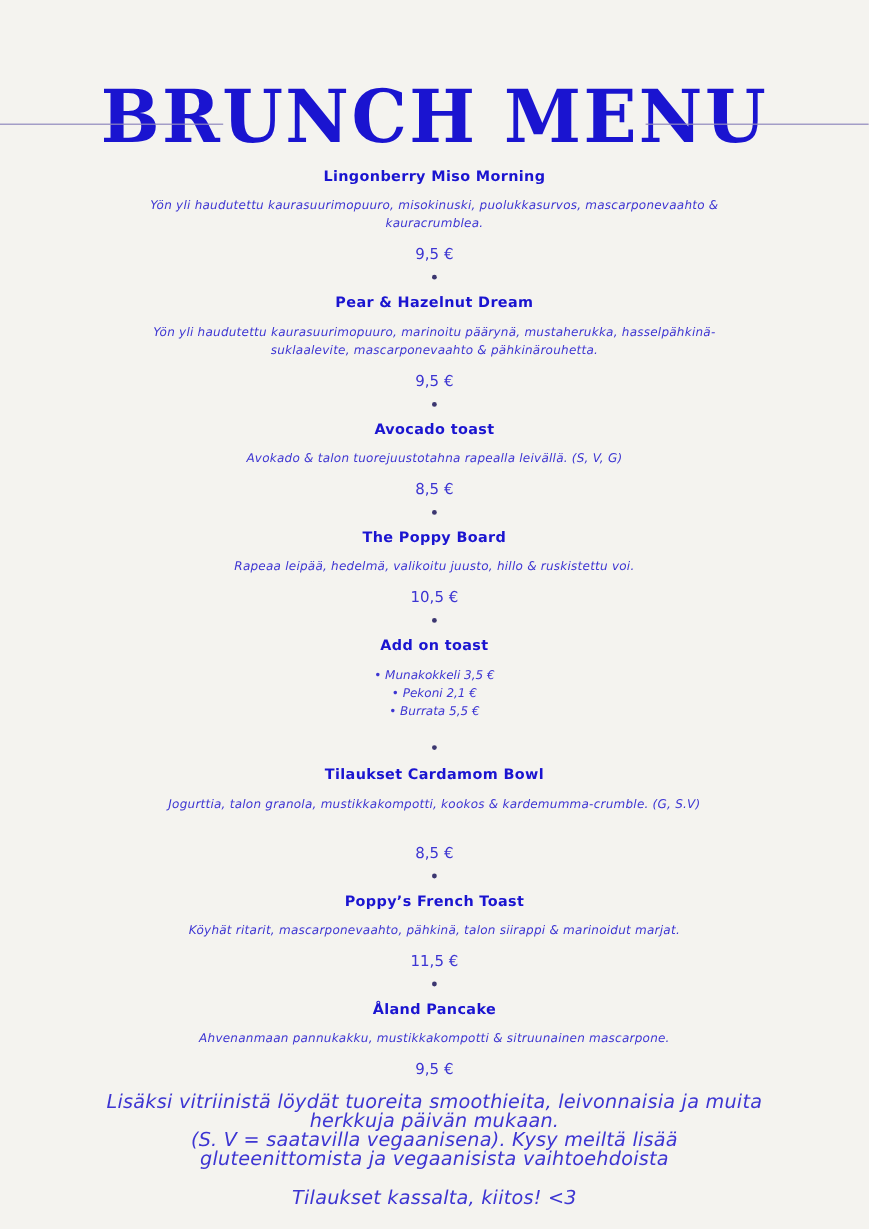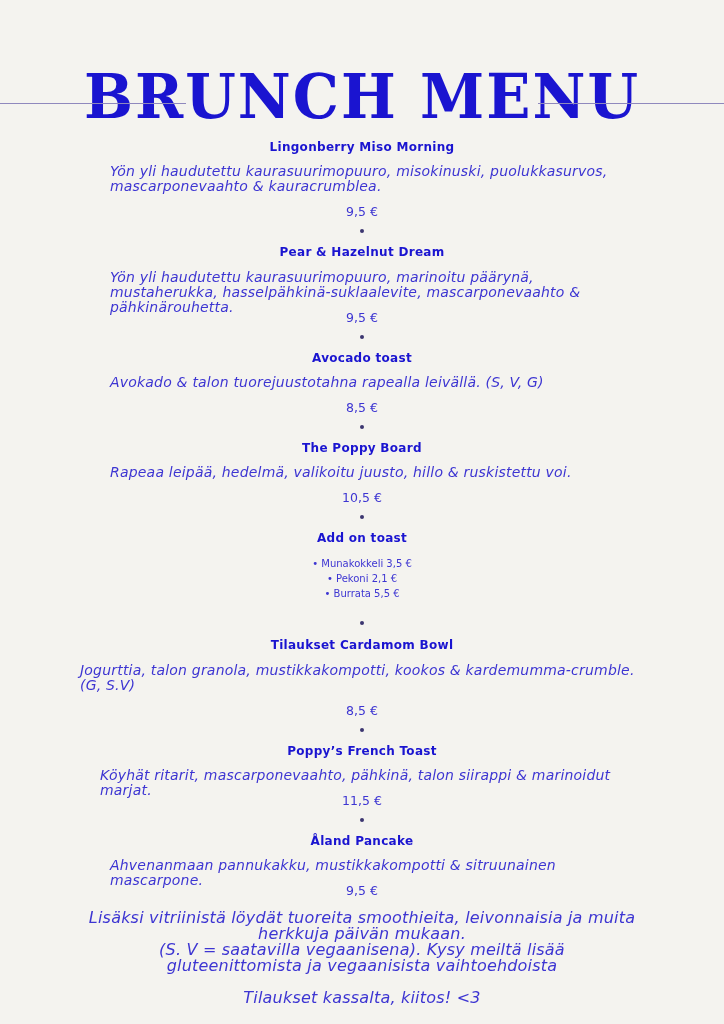--- a/index.html
+++ b/index.html
@@ -46,24 +46,24 @@
     font-weight: bold;
     font-size: 12px;
     line-height: 20px;
     letter-spacing: 0.3px;
     color: #1a14d0;
   }
   .item-desc {
     position: absolute;
     left: 110px;
     width: 504px;
-    text-align: left;
+    text-align: center;
     font-family: "DejaVu Sans", sans-serif;
     font-style: italic;
-    font-size: 14px;
+    font-size: 10px;
     line-height: 15px;
     letter-spacing: 0.2px;
     color: #3d35d2;
   }
   .item-price {
     position: absolute;
     left: 0;
     width: 724px;
     text-align: center;
     font-family: "DejaVu Sans", sans-serif;
@@ -78,20 +78,21 @@
     height: 4px;
     border-radius: 50%;
     background: #3b3670;
   }
   .addon {
     position: absolute;
     left: 0;
     width: 724px;
     text-align: center;
     font-family: "DejaVu Sans", sans-serif;
+    font-style: italic;
     font-size: 10px;
     line-height: 15px;
     color: #3d35d2;
   }
   .footer {
     position: absolute;
     left: 90px;
     width: 544px;
     text-align: center;
     font-family: "DejaVu Sans", sans-serif;

